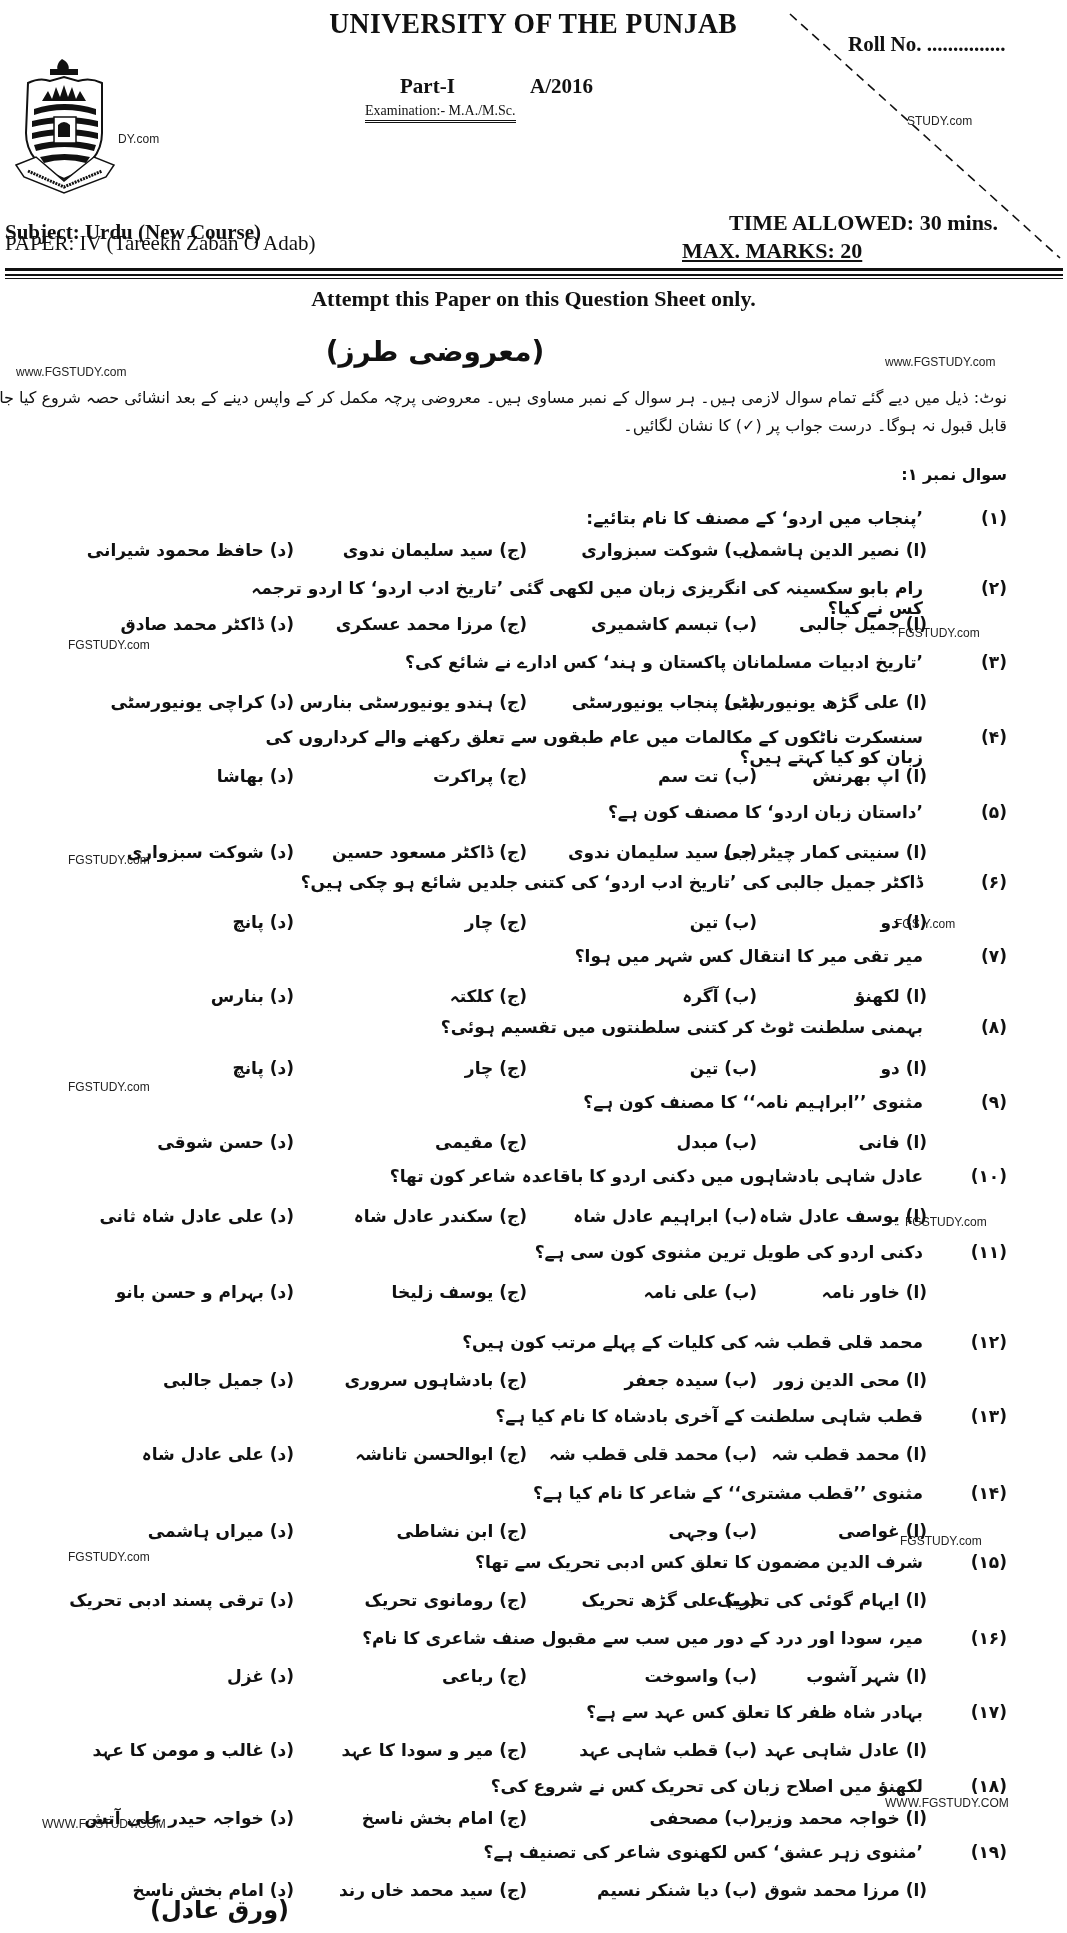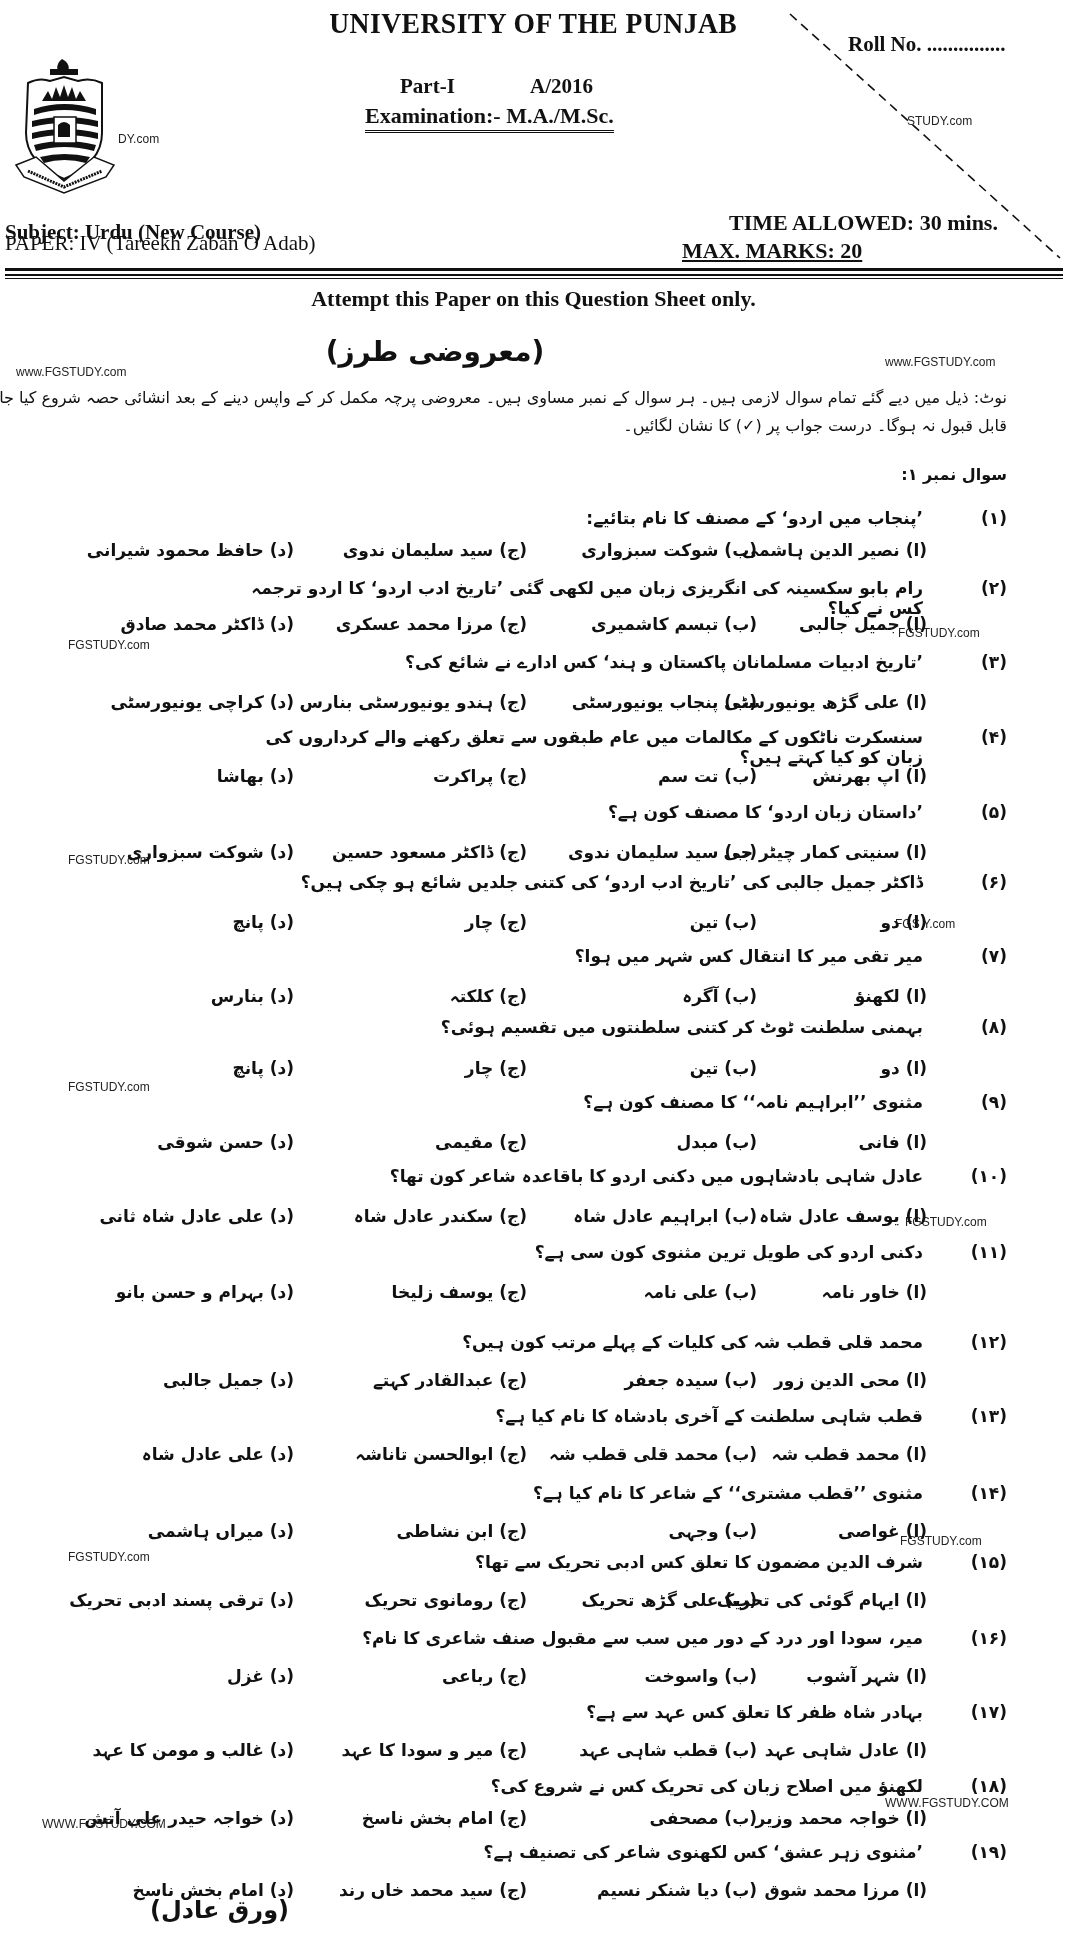--- a/index.html
+++ b/index.html
@@ -6,21 +6,21 @@
   body { width: 1067px; height: 1933px; position: relative; overflow: hidden; color: #111; }
   .abs { position: absolute; }
   .serif { font-family: "Liberation Serif", "DejaVu Serif", serif; }
   .sans { font-family: "Liberation Sans", "DejaVu Sans", sans-serif; }
   .urdu { font-family: "DejaVu Sans", "Liberation Sans", sans-serif; direction: rtl; unicode-bidi: embed; }
 
   .title { left: 0; width: 1067px; top: 6px; text-align: center; font-size: 30px; font-weight: bold; letter-spacing: 0.5px; transform: scaleX(0.92); transform-origin: 530px 0; }
   .roll { left: 848px; top: 32px; font-size: 21px; font-weight: bold; white-space: nowrap; }
   .part { left: 400px; top: 74px; font-size: 21px; font-weight: bold; }
   .year { left: 530px; top: 74px; font-size: 21px; font-weight: bold; }
-  .exam { left: 365px; top: 103px; font-size: 22px; font-weight: bold; border-bottom: 3px double #111; padding-bottom: 1px; }
+  .exam { left: 365px; top: 103px; font-size: 14px; font-weight: normal; border-bottom: 3px double #111; padding-bottom: 1px; }
   .subject { left: 5px; top: 220px; font-size: 21px; font-weight: bold; }
   .paper { left: 5px; top: 231px; font-size: 21px; font-weight: normal; }
   .time { left: 682px; top: 210px; font-size: 22px; font-weight: bold; margin-left: 47px; }
   .marks { left: 682px; top: 238px; font-size: 22px; font-weight: bold; text-decoration: underline; }
   .rule1 { left: 5px; top: 268px; width: 1058px; height: 3px; background: #111; }
   .rule2 { left: 5px; top: 274px; width: 1058px; height: 2px; background: #111; }
   .rule3 { left: 5px; top: 278px; width: 1058px; height: 1px; background: #111; }
   .attempt { left: 0; width: 1067px; top: 286px; text-align: center; font-size: 22px; font-weight: bold; }
 
   .dashline { left: 0; top: 0; width: 1067px; height: 270px; pointer-events: none; }
@@ -229,21 +229,21 @@
     <span class="opt d">(د) بہرام و حسن بانو</span>
   </div>
 
 <div class="abs urdu q" style="top:1332px;">
     <span class="qnum">(۱۲)</span>
     <span class="qtext">محمد قلی قطب شہ کی کلیات کے پہلے مرتب کون ہیں؟</span>
   </div>
 <div class="abs urdu opts" style="top:1370px;">
     <span class="opt a">(ا) محی الدین زور</span>
     <span class="opt b">(ب) سیدہ جعفر</span>
-    <span class="opt c">(ج) عبدالقادر کہتے</span>
+    <span class="opt c">(ج) بادشاہوں سروری</span>
     <span class="opt d">(د) جمیل جالبی</span>
   </div>
 
 <div class="abs urdu q" style="top:1406px;">
     <span class="qnum">(۱۳)</span>
     <span class="qtext">قطب شاہی سلطنت کے آخری بادشاہ کا نام کیا ہے؟</span>
   </div>
 <div class="abs urdu opts" style="top:1444px;">
     <span class="opt a">(ا) محمد قطب شہ</span>
     <span class="opt b">(ب) محمد قلی قطب شہ</span>

